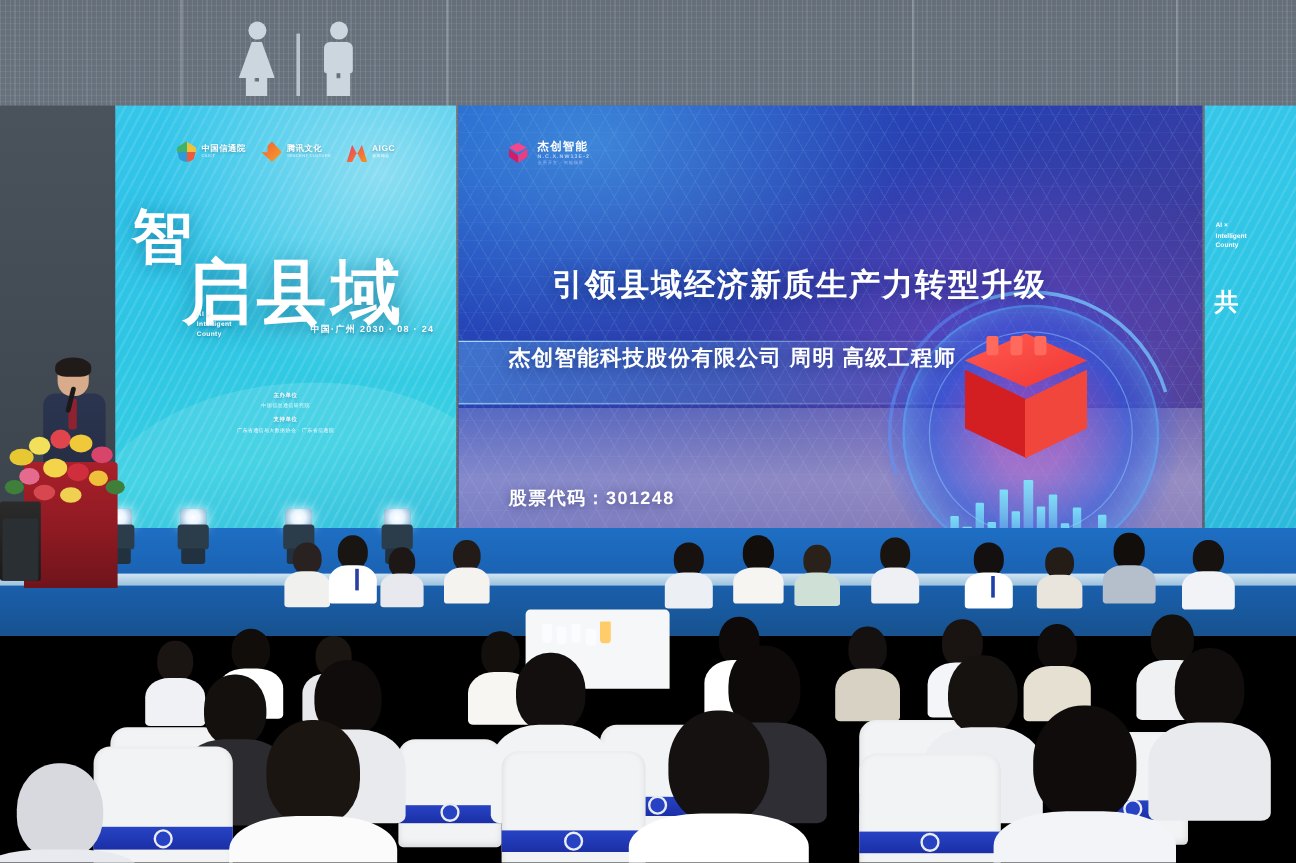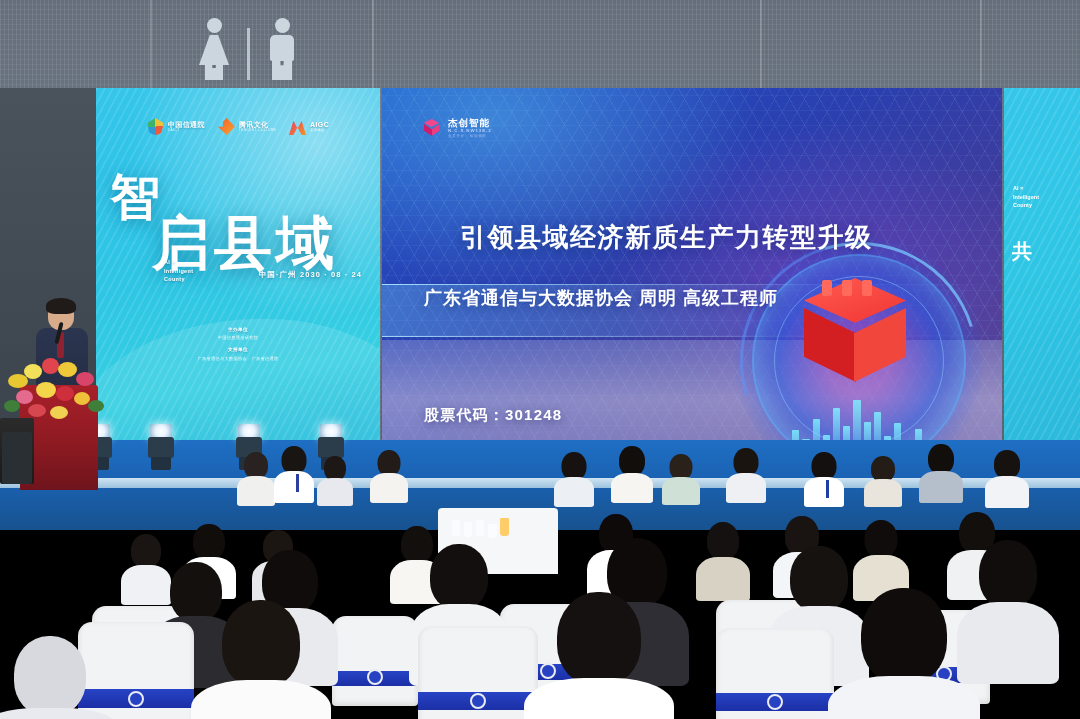--- a/index.html
+++ b/index.html
@@ -320,21 +320,21 @@
           <i class="rt"></i>
       </span>
       <span class="scr-logo-txt">
         <span class="scr-logo-cn">杰创智能</span>
         <span class="scr-logo-en">N.C.X.NW13E-2</span>
         <span class="scr-logo-sub">全景开发 · 智能物联</span>
       </span>
     </div>
 
     <div class="scr-h2">引领县域经济新质生产力转型升级</div>
-    <div class="scr-by">广东省通信与大数据协会  周明  高级工程师</div>
+    <div class="scr-by">杰创智能科技股份有限公司  周明  高级工程师</div>
     <div class="scr-code">股票代码：301248</div>
   </div>
 
   <div class="right-bd">
     <div class="en" style="white-space:pre-line">AI ×
 Intelligent
 County</div>
     <div class="ch">共</div>
   </div>
 

